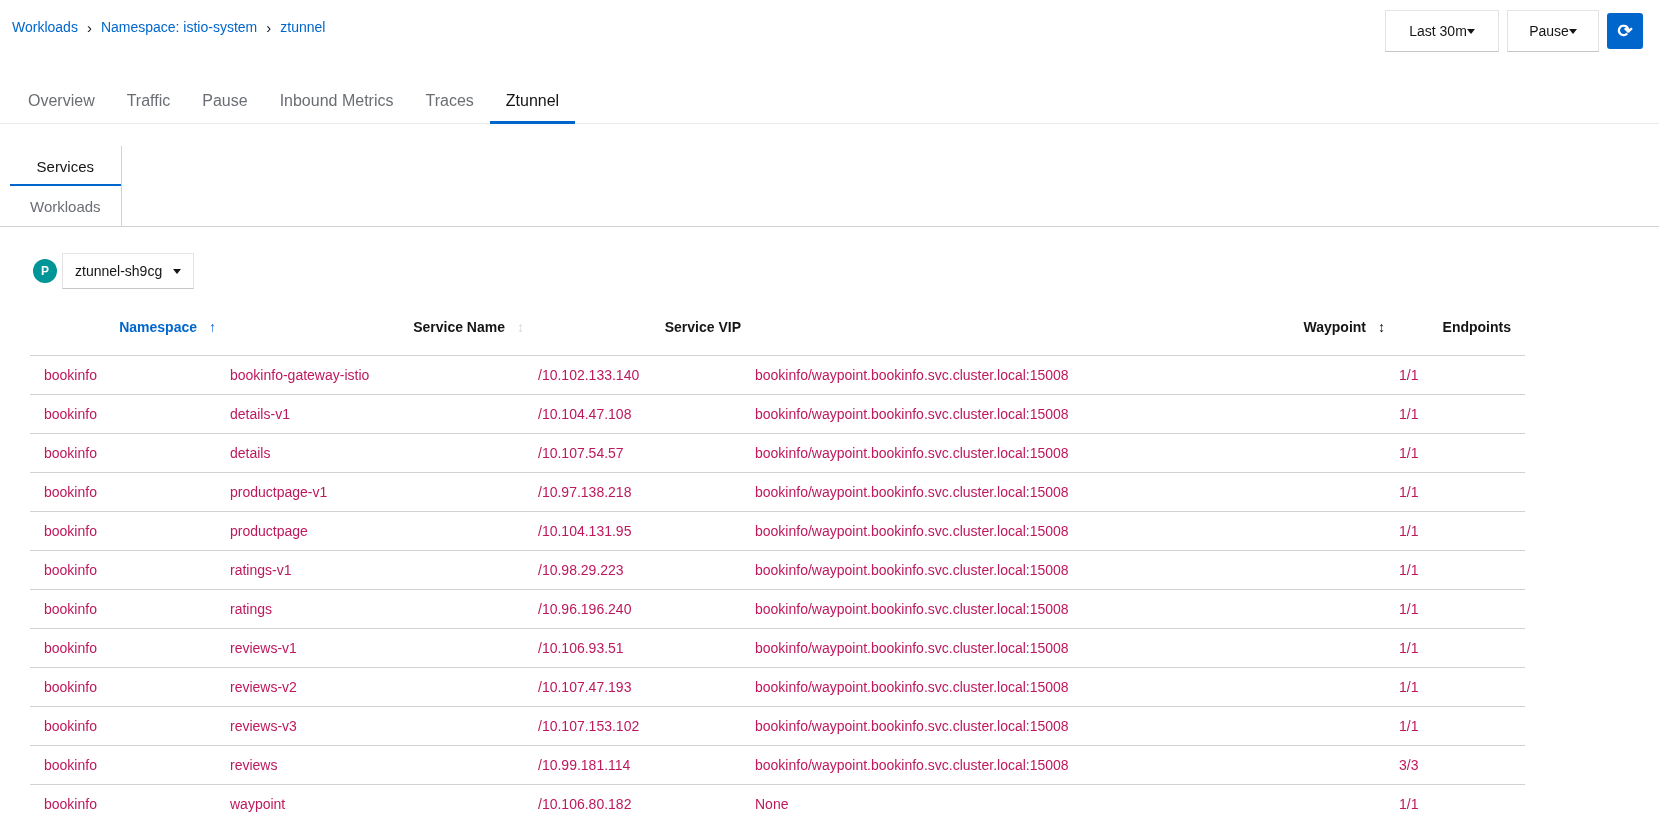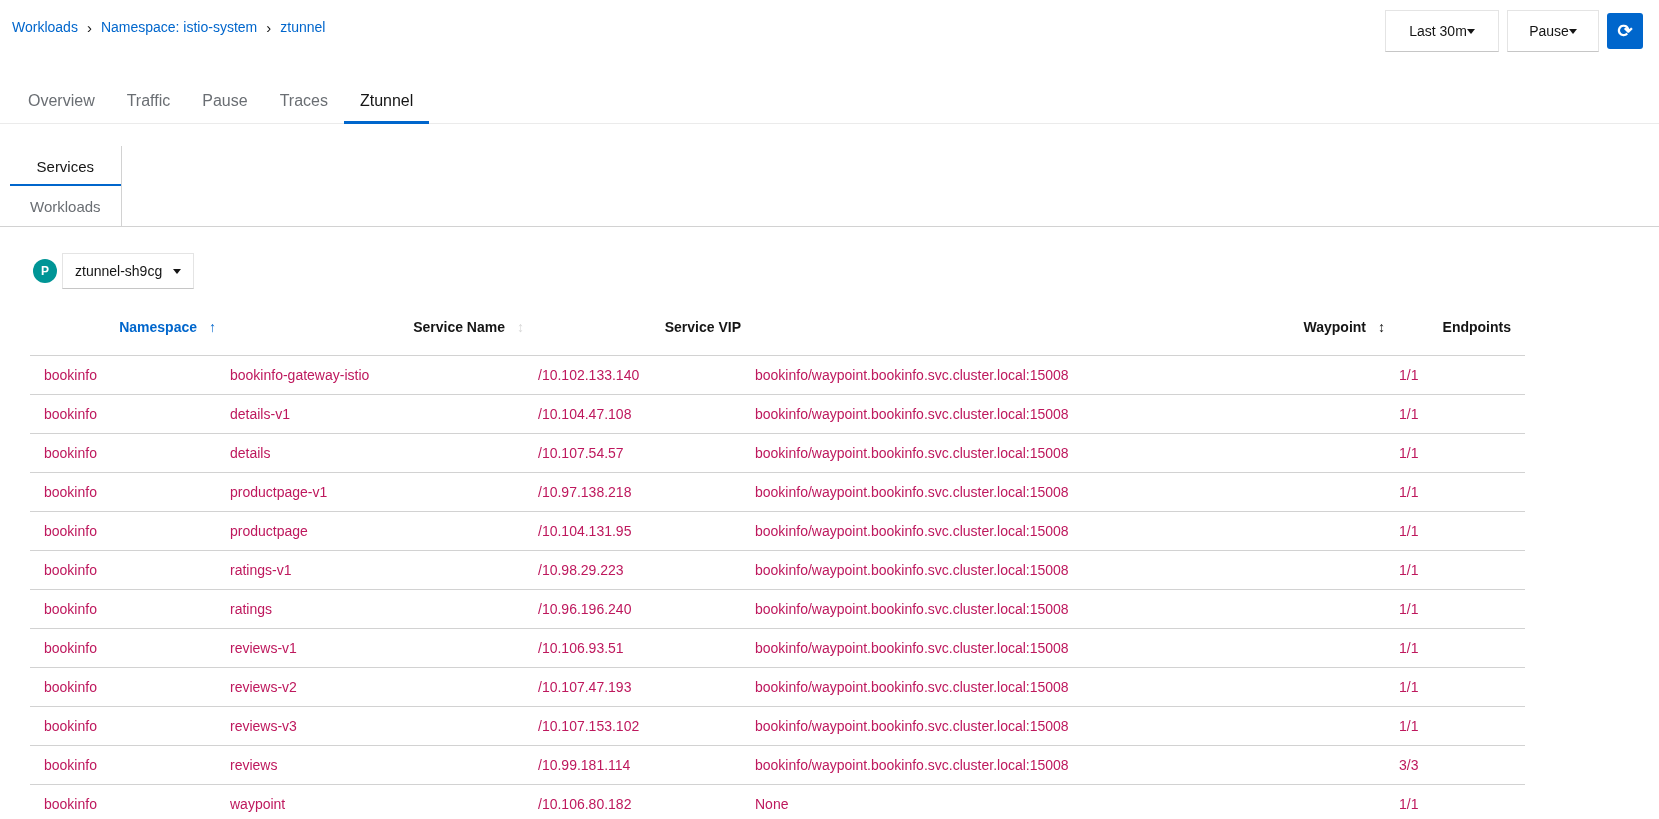--- a/index.html
+++ b/index.html
@@ -201,20 +201,21 @@
       <button class="refresh-btn">
         <span>⟳</span>
       </button>
     </div>
   </header>
 
   <div class="tabbar">
       <button class="tab">Overview</button>
       <button class="tab">Traffic</button>
       <button class="tab">Pause</button>
+      <button class="tab">Inbound Metrics</button>
       <button class="tab">Traces</button>
       <button class="tab active">Ztunnel</button>
     </div>
 
   <div class="subtabs-wrap">
     <div class="subtab-group">
         <button class="subtab active">Services</button>
         <button class="subtab">Workloads</button>
       </div>
   </div>

